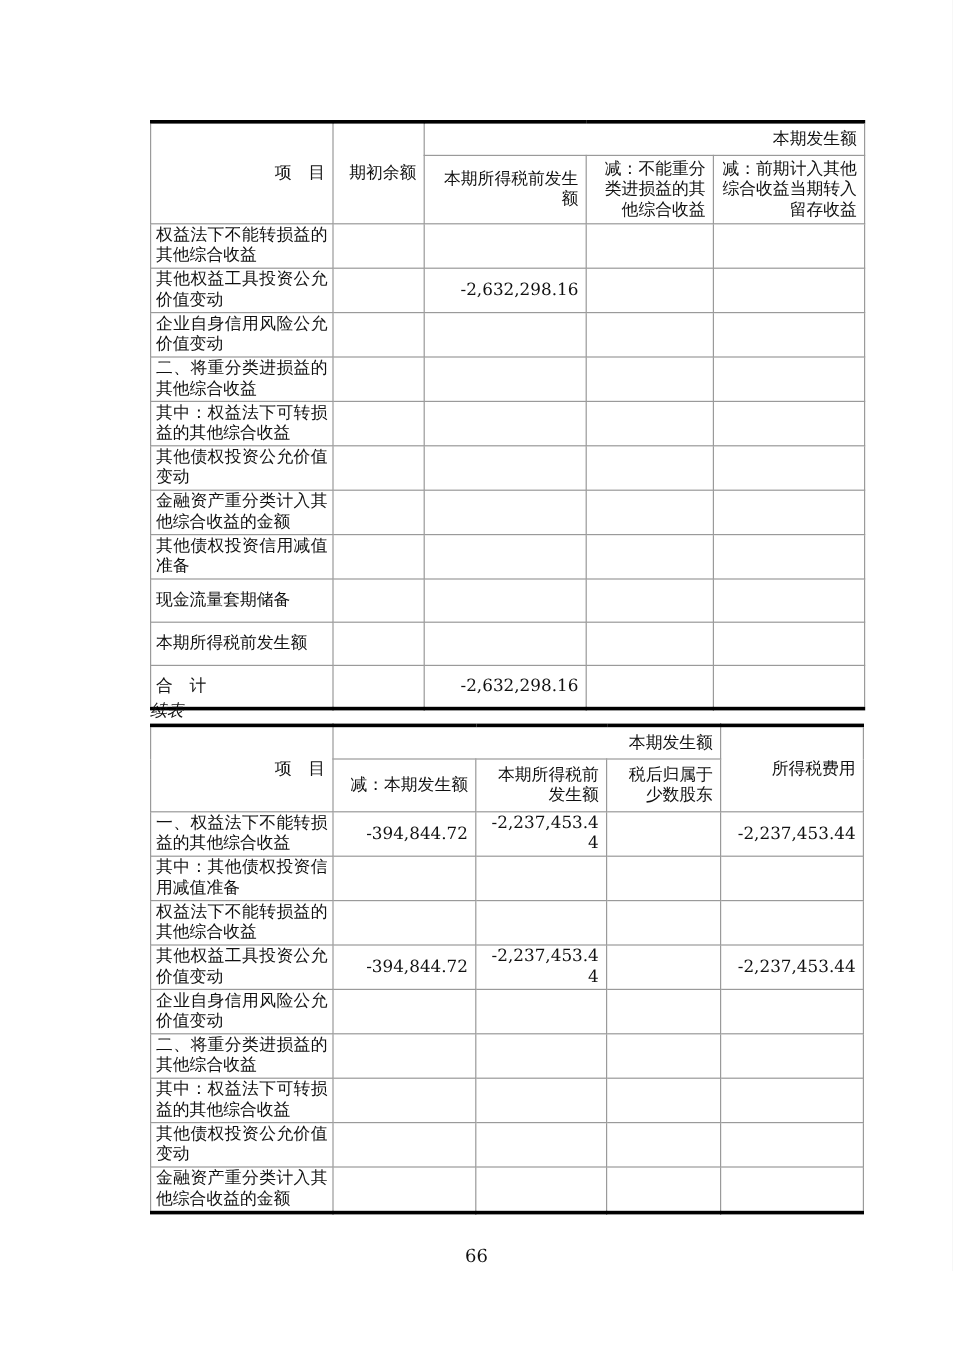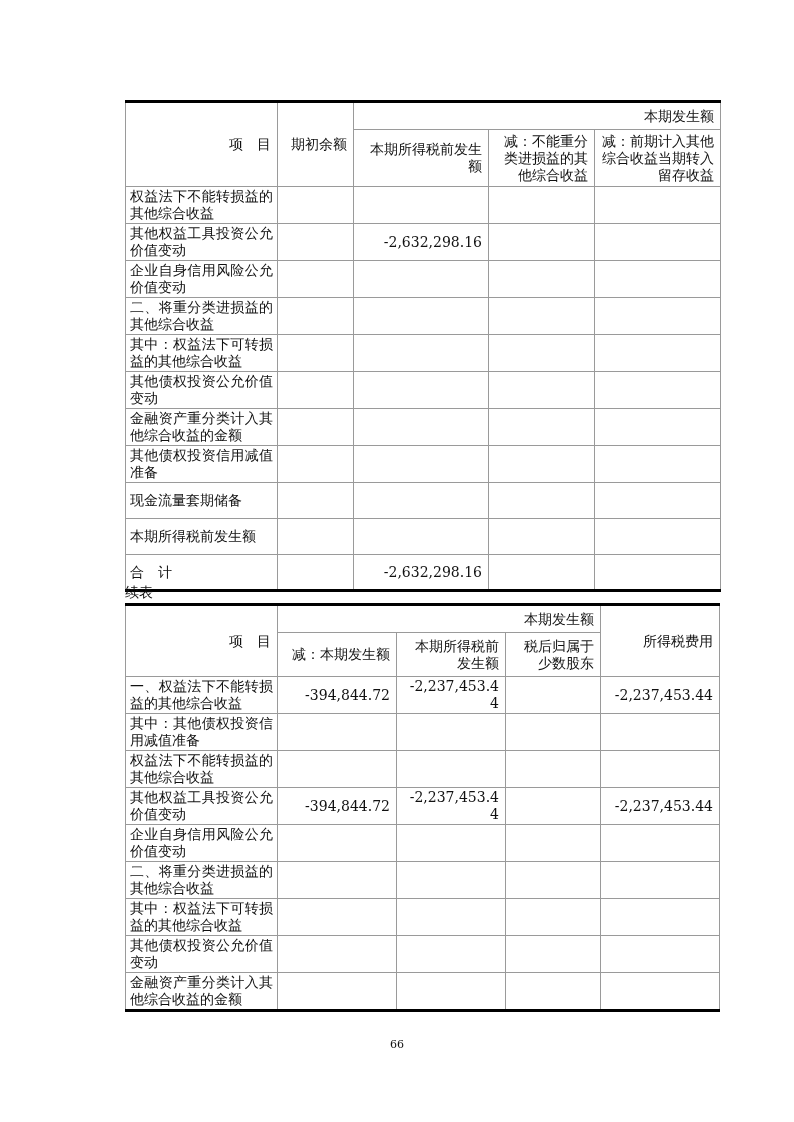--- a/index.html
+++ b/index.html
@@ -18,23 +18,23 @@
   }
   .tbl th{text-align:right;padding:2px 6px;}
   .tbl td.lbl{text-align:justify;text-justify:inter-character;padding:1px 4px;}
   .tbl td.lbl.total{text-align:left;}
   .tbl td.val{text-align:right;padding:1px 6px;}
   tr.h1{height:28px;}
   tr.h2a{height:57px;}
   tr.h2b{height:44px;}
   tr.r{height:36px;}
   #table1{left:125px;top:100px;width:595px;}
-  #cont-label{position:absolute;left:125px;top:584px;font-size:14px;}
+  #cont-label{position:absolute;left:125px;top:584px;font-size:14px;font-style:italic;}
   #table2{left:125px;top:603px;width:594px;}
-  #page-number{position:absolute;left:0;top:1038px;width:794px;text-align:center;font-size:11px;}
+  #page-number{position:absolute;left:0;top:1038px;width:794px;text-align:center;font-size:15px;}
 </style>
 </head>
 <body>
 
 <div class="page">
 
   <table class="tbl" id="table1">
     <colgroup>
       <col style="width:152px">
         <col style="width:76px">

